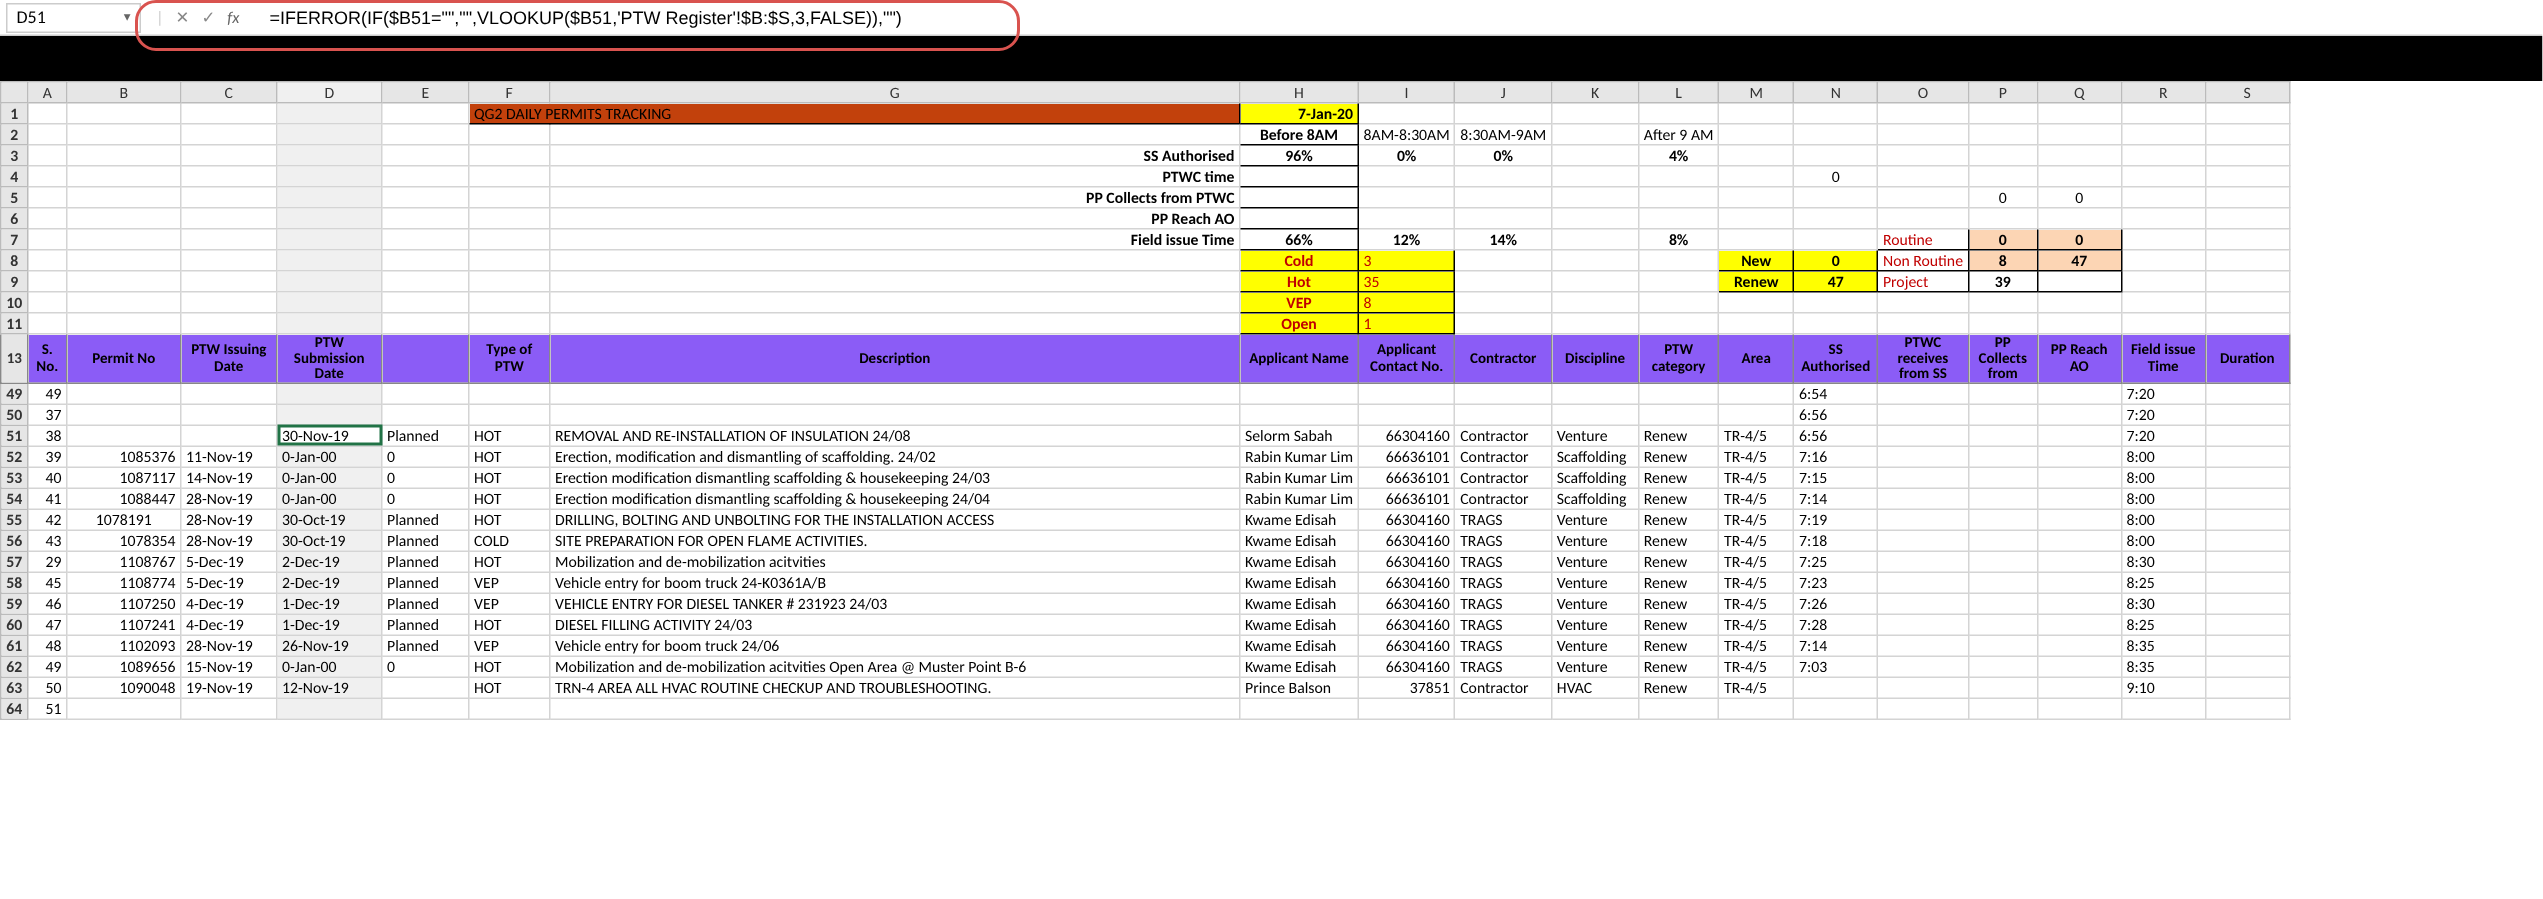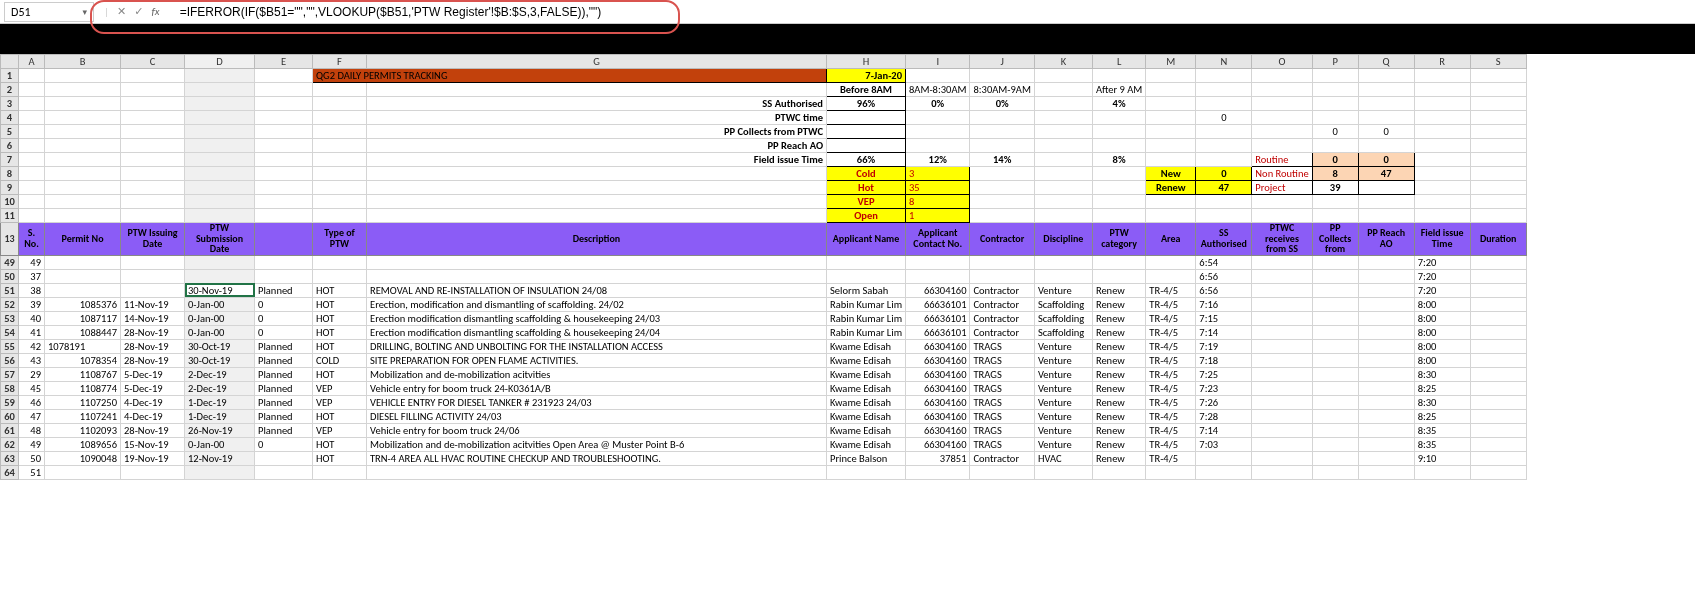--- a/index.html
+++ b/index.html
@@ -506,21 +506,21 @@
           <td>7:14</td>
           <td></td>
           <td></td>
           <td></td>
           <td>8:00</td>
           <td></td>
         </tr>
         <tr class="data">
           <th class="rowhdr">55</th>
           <td style="text-align: right;">42</td>
-          <td style="text-align: left; margin-top: 36px;">1078191</td>
+          <td style="text-align: center; margin-top: 36px;">1078191</td>
           <td>28-Nov-19</td>
           <td class="colD">30-Oct-19</td>
           <td>Planned</td>
           <td>HOT</td>
           <td> DRILLING, BOLTING AND UNBOLTING FOR THE INSTALLATION ACCESS</td>
           <td>Kwame Edisah</td>
           <td style="text-align: right;">66304160</td>
           <td>TRAGS</td>
           <td>Venture</td>
           <td>Renew</td>

